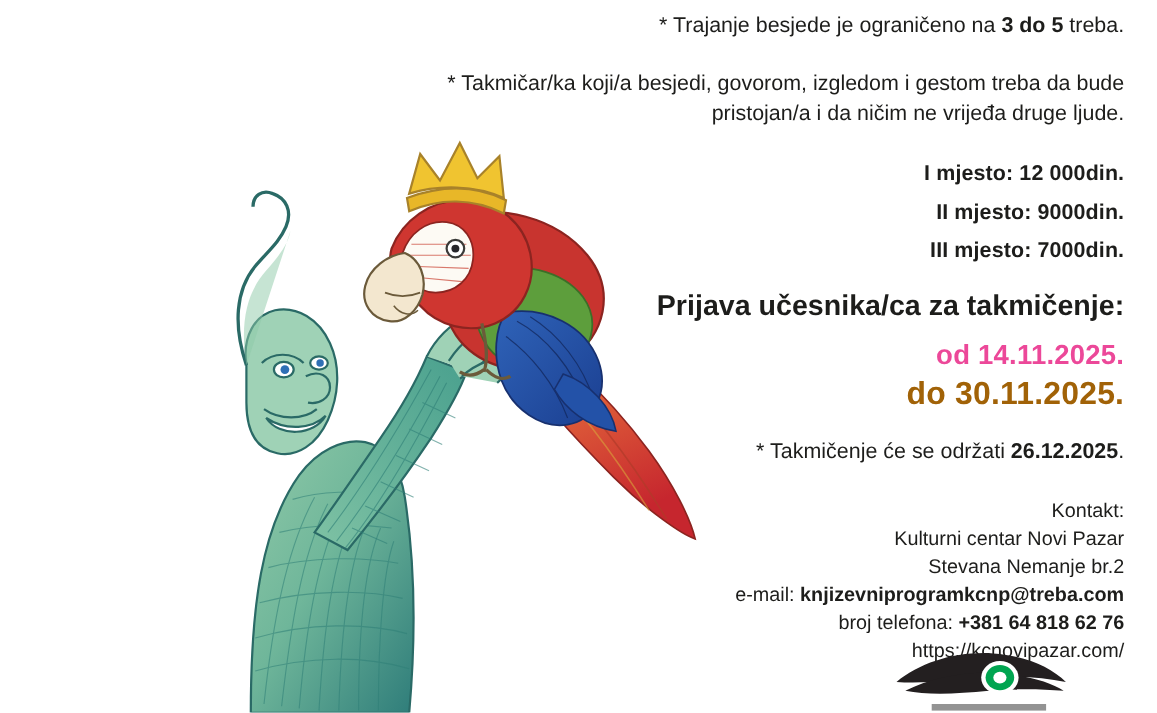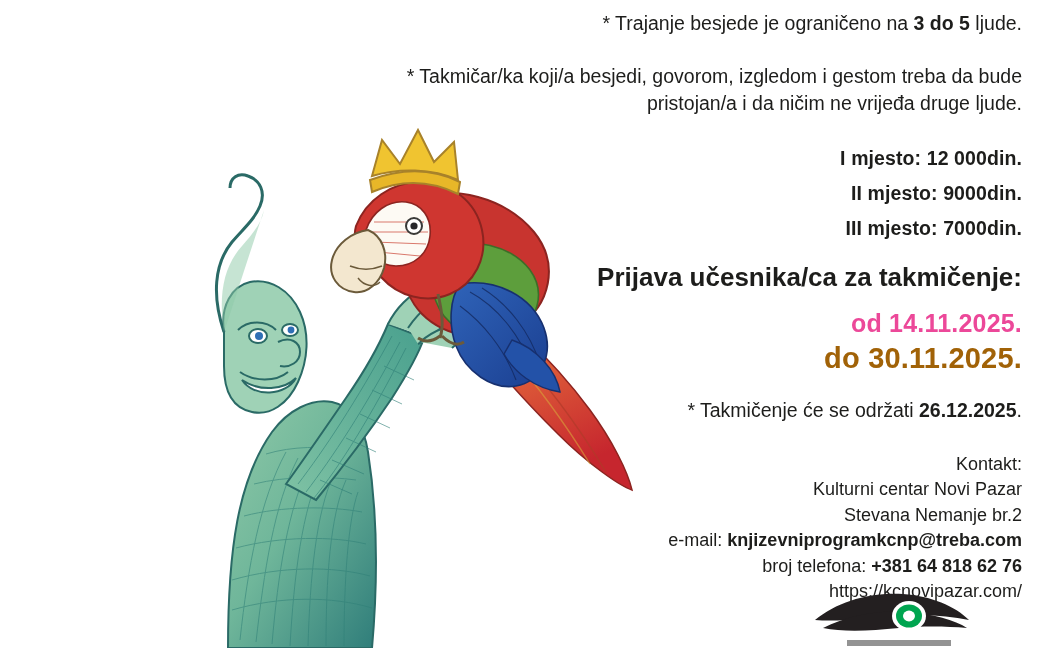--- a/index.html
+++ b/index.html
@@ -215,21 +215,21 @@
 
       <path d="M318 214 C322 232 324 246 320 258" fill="none" stroke="#6b5a3a" stroke-width="3"></path>
       <path d="M320 256 C312 262 304 262 298 258" fill="none" stroke="#6b5a3a" stroke-width="3"></path>
       <path d="M322 256 C330 264 338 266 344 262" fill="none" stroke="#6b5a3a" stroke-width="3"></path>
     </svg>
   </div>
 
   <div class="text-col">
 
     <p class="rule-line">
-      <span>* Trajanje besjede je ograničeno na </span><span class="b">3 do 5</span><span> ljude.</span>
+      <span>* Trajanje besjede je ograničeno na </span><span class="b">3 do 5</span><span> treba.</span>
     </p>
 
 
     <p class="rule-line indent-wrap">* Takmičar/ka koji/a besjedi, govorom, izgledom i gestom treba da bude pristojan/a i da ničim ne vrijeđa druge ljude.</p>
 
     <p class="prize">I mjesto: 12 000din.</p>
     <p class="prize">II mjesto: 9000din.</p>
     <p class="prize">III mjesto: 7000din.</p>
 
     <p class="apply-label">Prijava učesnika/ca za takmičenje:</p>

